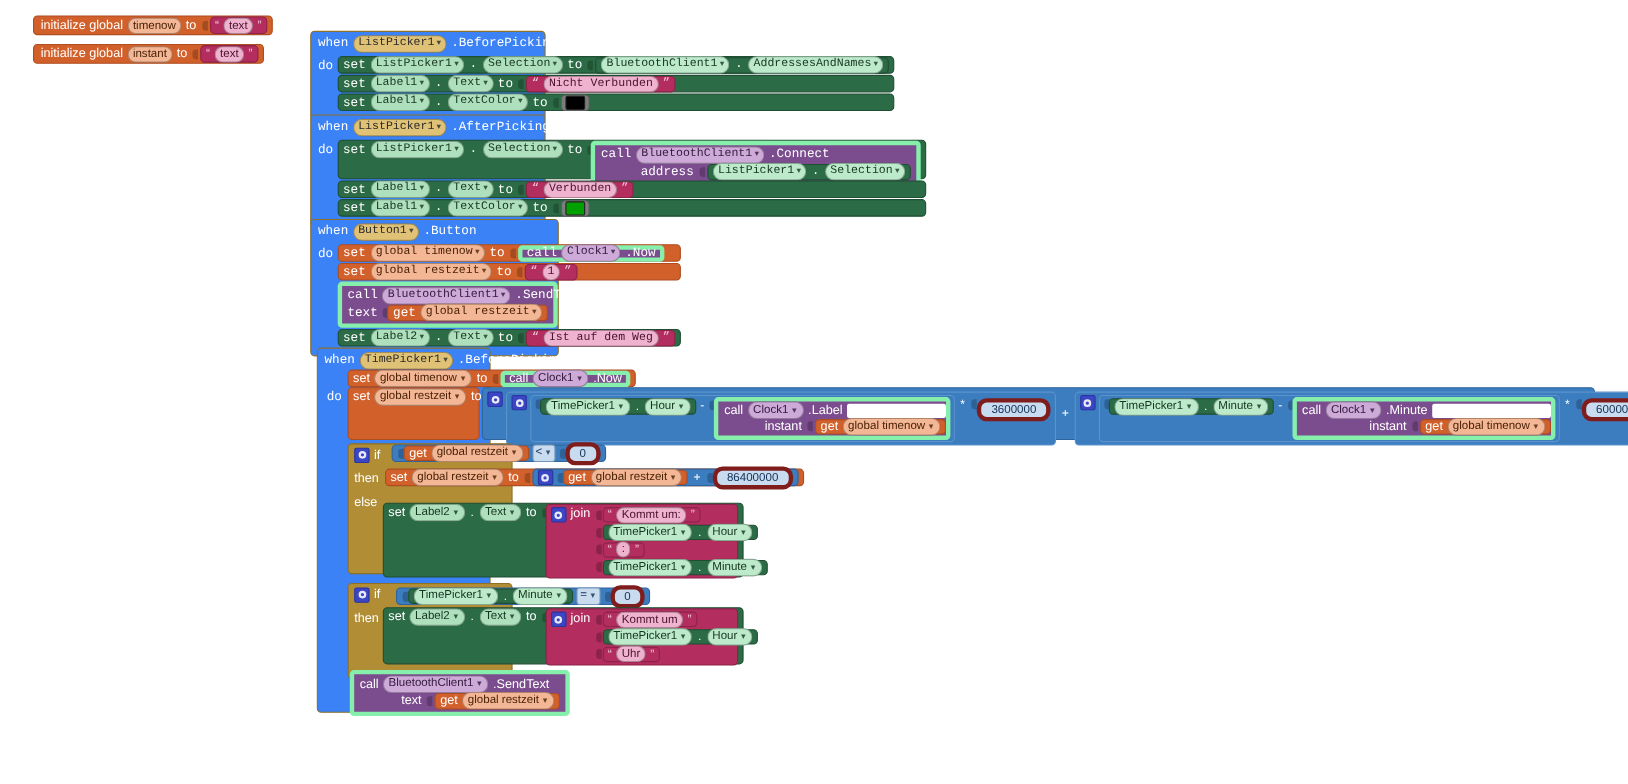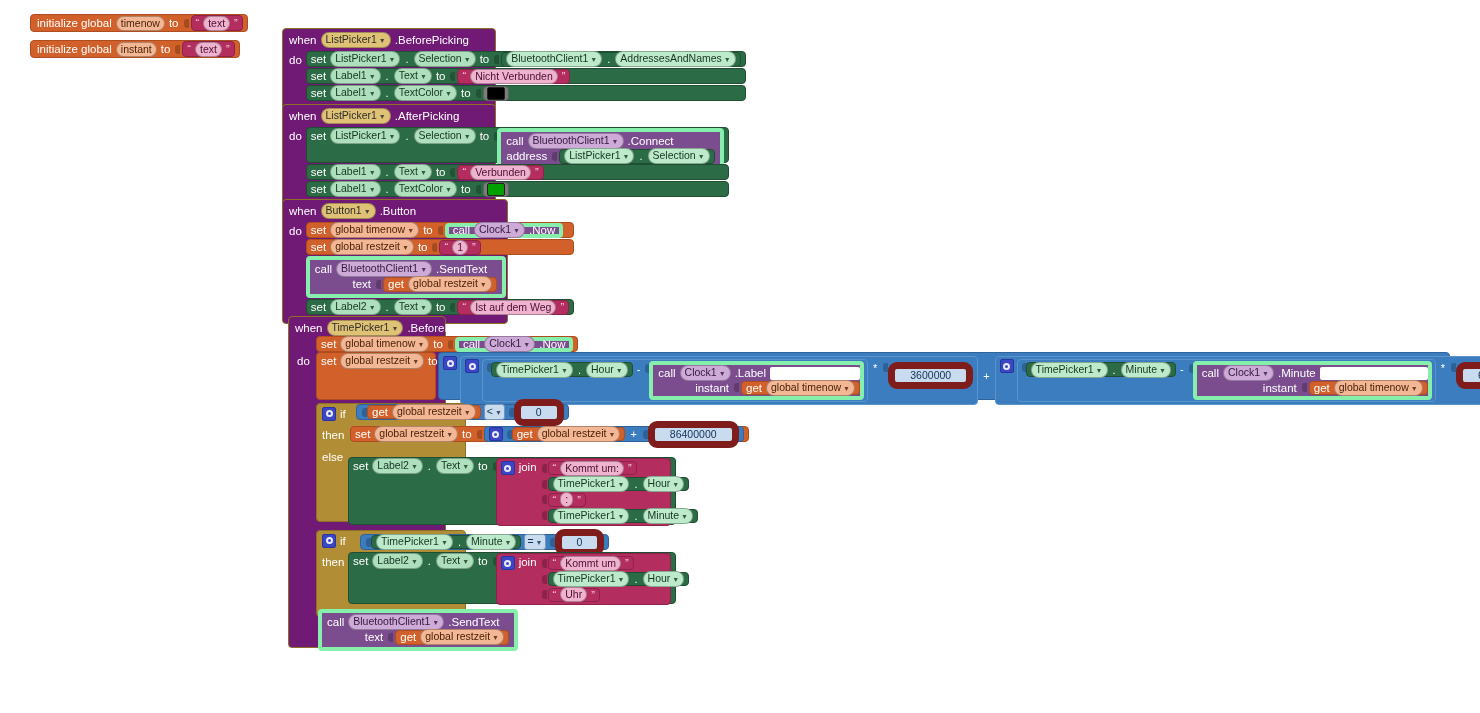--- a/index.html
+++ b/index.html
@@ -9,42 +9,42 @@
     font-size:11px;color:#ffffff;
     -webkit-font-smoothing:antialiased;
   }
   .abs{position:absolute;}
 
   
   .blk{position:relative;border-radius:4px;box-sizing:border-box;}
   .row{display:flex;align-items:center;gap:4px;white-space:nowrap;}
 
   
-  .c-event      {background:#701a75;border:1px solid #8d6f26;}
+  .c-event      {background:#3b82f6;border:1px solid #8d6f26;font-family:Liberation Mono, monospace;}
   .c-variable   {background:#D2602A;border:1px solid #ad4d20;}
   .c-text       {background:#B32D5E;border:1px solid #8e2249;}
   .c-logic      {background:#3C7DBF;border:1px solid #2f639b;}
   .c-math       {background:#3C7DBF;border:1px solid #2f639b;}
   .c-control    {background:#B18E35;border:1px solid #8d6f26;}
   .c-setter     {background:#2B6B45;border:1px solid #1f4e32;}
   .c-method     {background:#7B4D8E;border:4px solid #86efac;}
   .c-colorblk   {background:#7D7D7D;border:1px solid #606060;}
 
   
   .chip{
     display:inline-block;border-radius:8px;padding:0px 4px;
     font-size:10.5px;line-height:13px;border:1px solid rgba(0,0,0,.28);
   }
   .chip-event   {background:#E0C277;color:#2b2b2b;}
   .chip-comp    {background:#AEE0BE;color:#16351f;}
   .chip-comp2   {background:#BCEACB;color:#16351f;}
   .chip-var     {background:#F4B795;color:#4a2207;}
   .chip-purple  {background:#CDAAD8;color:#331a3c;}
   .chip-text    {background:#EFB3CF;color:#4a1030;}
-  .chip-num     {background:#C9DCEF;color:#123055;border:7px solid #7f1d1d;border-radius:9px;padding:0 15px;}
+  .chip-num     {background:#C9DCEF;color:#123055;border:4px solid #7f1d1d;border-radius:9px;padding:0 9px;}
   .chip-op      {background:#C9DCEF;color:#123055;border:1px solid #7596b7;border-radius:3px;padding:0 2px;}
   .caret{font-size:7px;opacity:.8;margin-left:2px;}
 
   .kw{color:#ffffff;font-size:11.5px;}
   .dot{color:#ffffff;font-size:11px;padding:0 1px;}
   .quote{color:#F3C9DC;font-size:11px;}
   .opsym{color:#ffffff;font-size:11px;padding:0 2px;}
 
   
   .gear{
@@ -176,21 +176,21 @@
             <span class="chip chip-comp"><span>Selection</span><span class="caret">▼</span></span>
             <span class="kw">to</span>
             <span class="socket"></span>
           </div>
           <div class="blk c-method" style="margin-left:-3px;margin-top:0;padding:1px 5px 2px 5px;">
             <div class="row" style="height:15px;">
               <span class="kw">call</span>
               <span class="chip chip-purple"><span>BluetoothClient1</span><span class="caret">▼</span></span>
               <span class="kw">.Connect</span>
             </div>
-            <div class="row" style="height:16px;justify-content:flex-end;">
+            <div class="row" style="height:16px;justify-content:flex-end;margin-left:36px;">
               <span class="kw">address</span>
               <span class="socket"></span>
               <span class="blk c-setter row" style="height:15px;padding:0 4px;margin-left:-3px;">
                 <span class="chip chip-comp2"><span>ListPicker1</span><span class="caret">▼</span></span>
                 <span class="dot">.</span>
                 <span class="chip chip-comp2"><span>Selection</span><span class="caret">▼</span></span>
               </span>
             </div>
           </div>
         </div>

